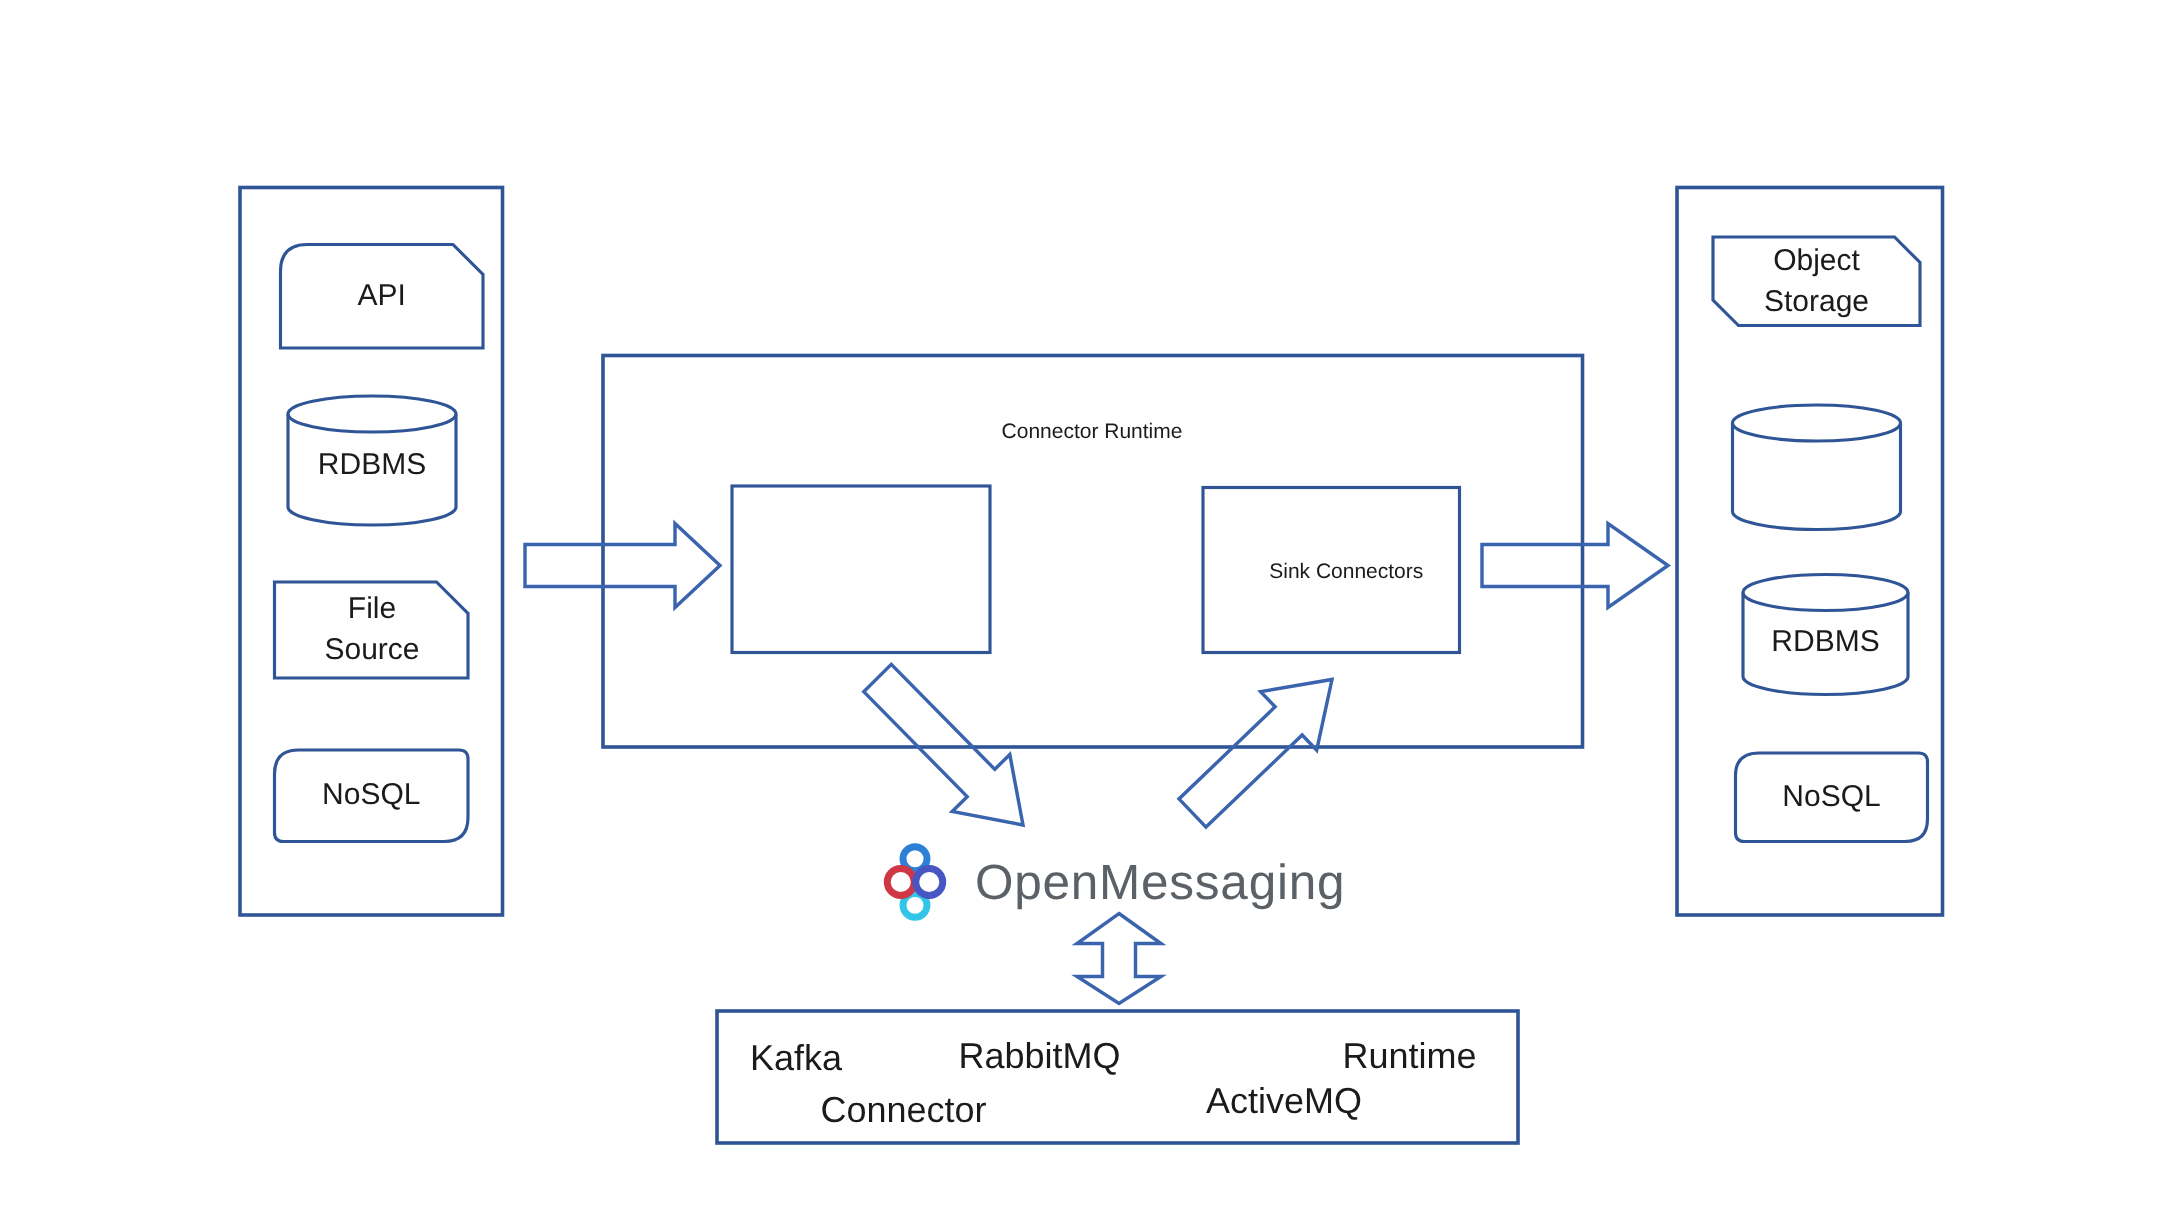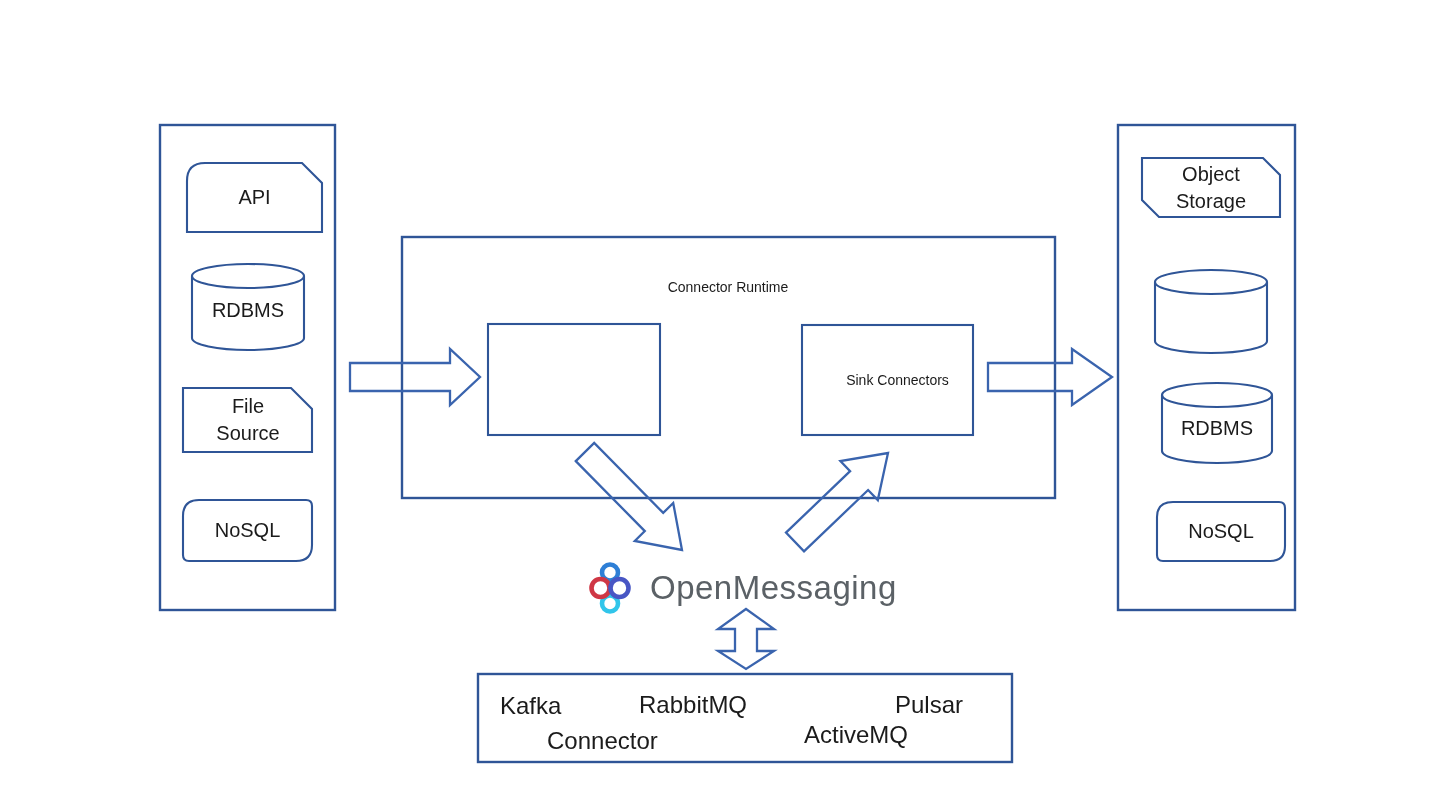--- a/index.html
+++ b/index.html
@@ -91,17 +91,17 @@
   <svg class="logo" viewBox="0 0 56 54">
     <circle cx="26" cy="12.5" r="8" style="stroke:var(--logo-blue);"></circle>
     <circle cx="26" cy="43.5" r="8" style="stroke:var(--logo-cyan);"></circle>
     <circle cx="16.5" cy="28" r="9" style="stroke:var(--logo-red);"></circle>
     <circle cx="35.5" cy="28" r="9" style="stroke:var(--logo-indigo);"></circle>
   </svg>
   <div class="brand">OpenMessaging</div>
 
   <span class="mq-label" style="left:500px;top:692px;">Kafka</span>
   <span class="mq-label" style="left:639px;top:691px;">RabbitMQ</span>
-  <span class="mq-label" style="left:895px;top:691px;">Pulsar</span>
+  <span class="mq-label" style="left:895px;top:691px;">Runtime</span>
   <span class="mq-label" style="left:547px;top:727px;">Connector</span>
   <span class="mq-label" style="left:804px;top:721px;">ActiveMQ</span>
 
 </div>
 
 </body></html>

